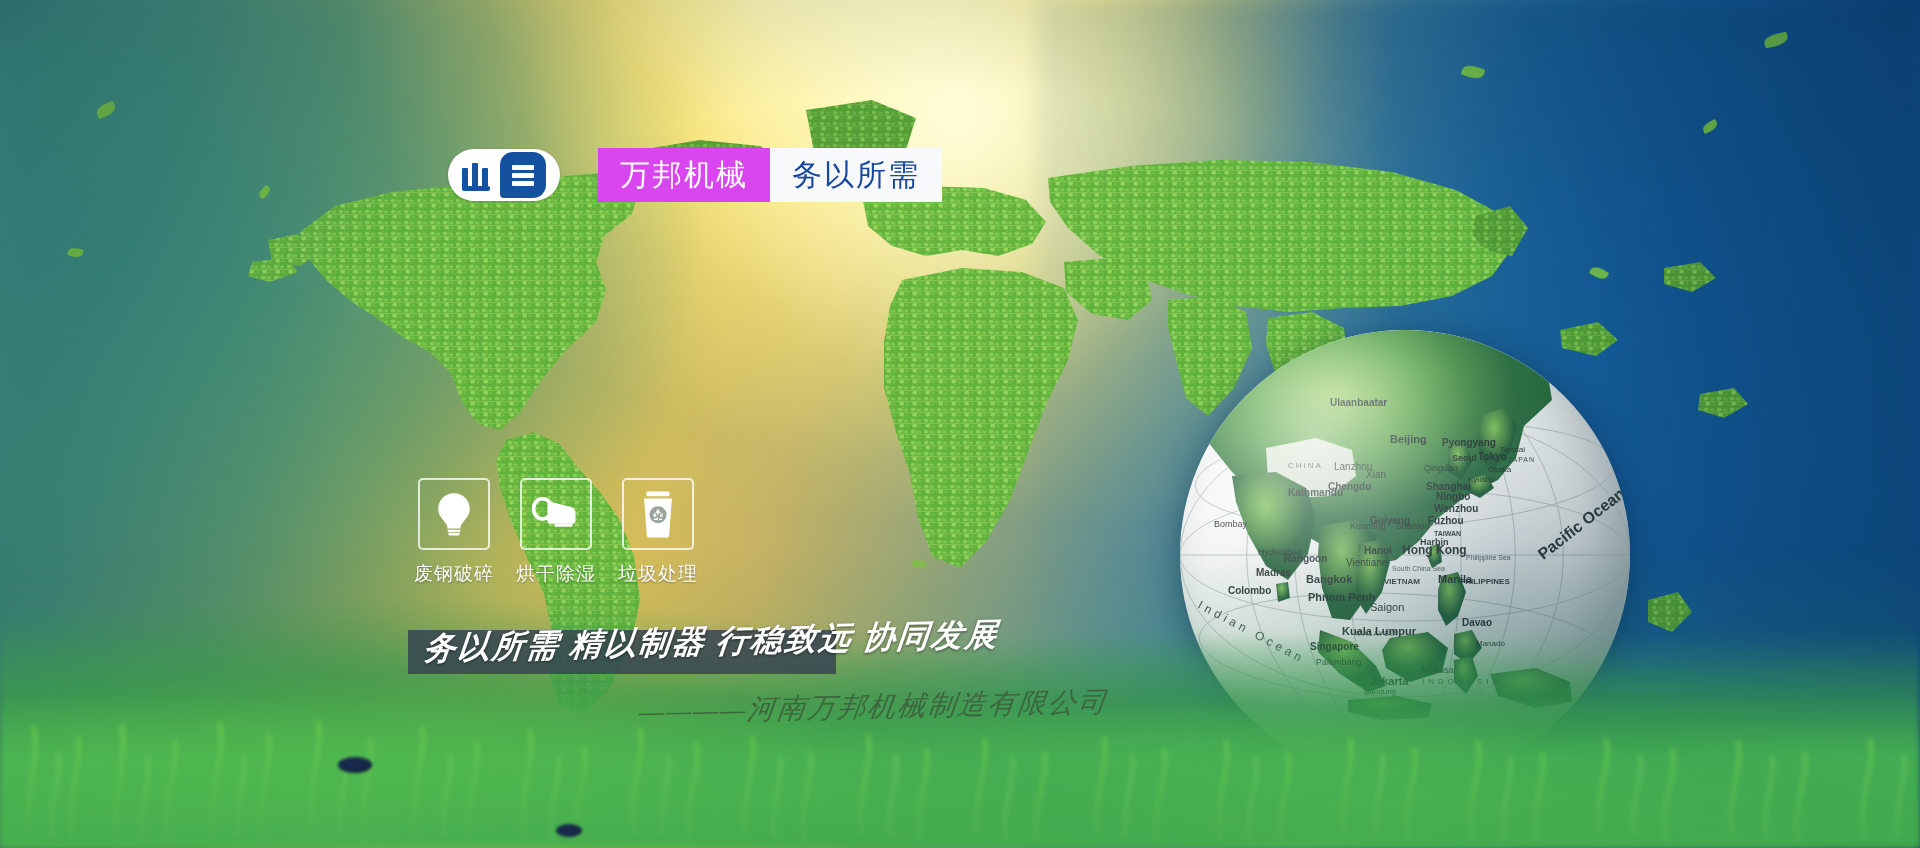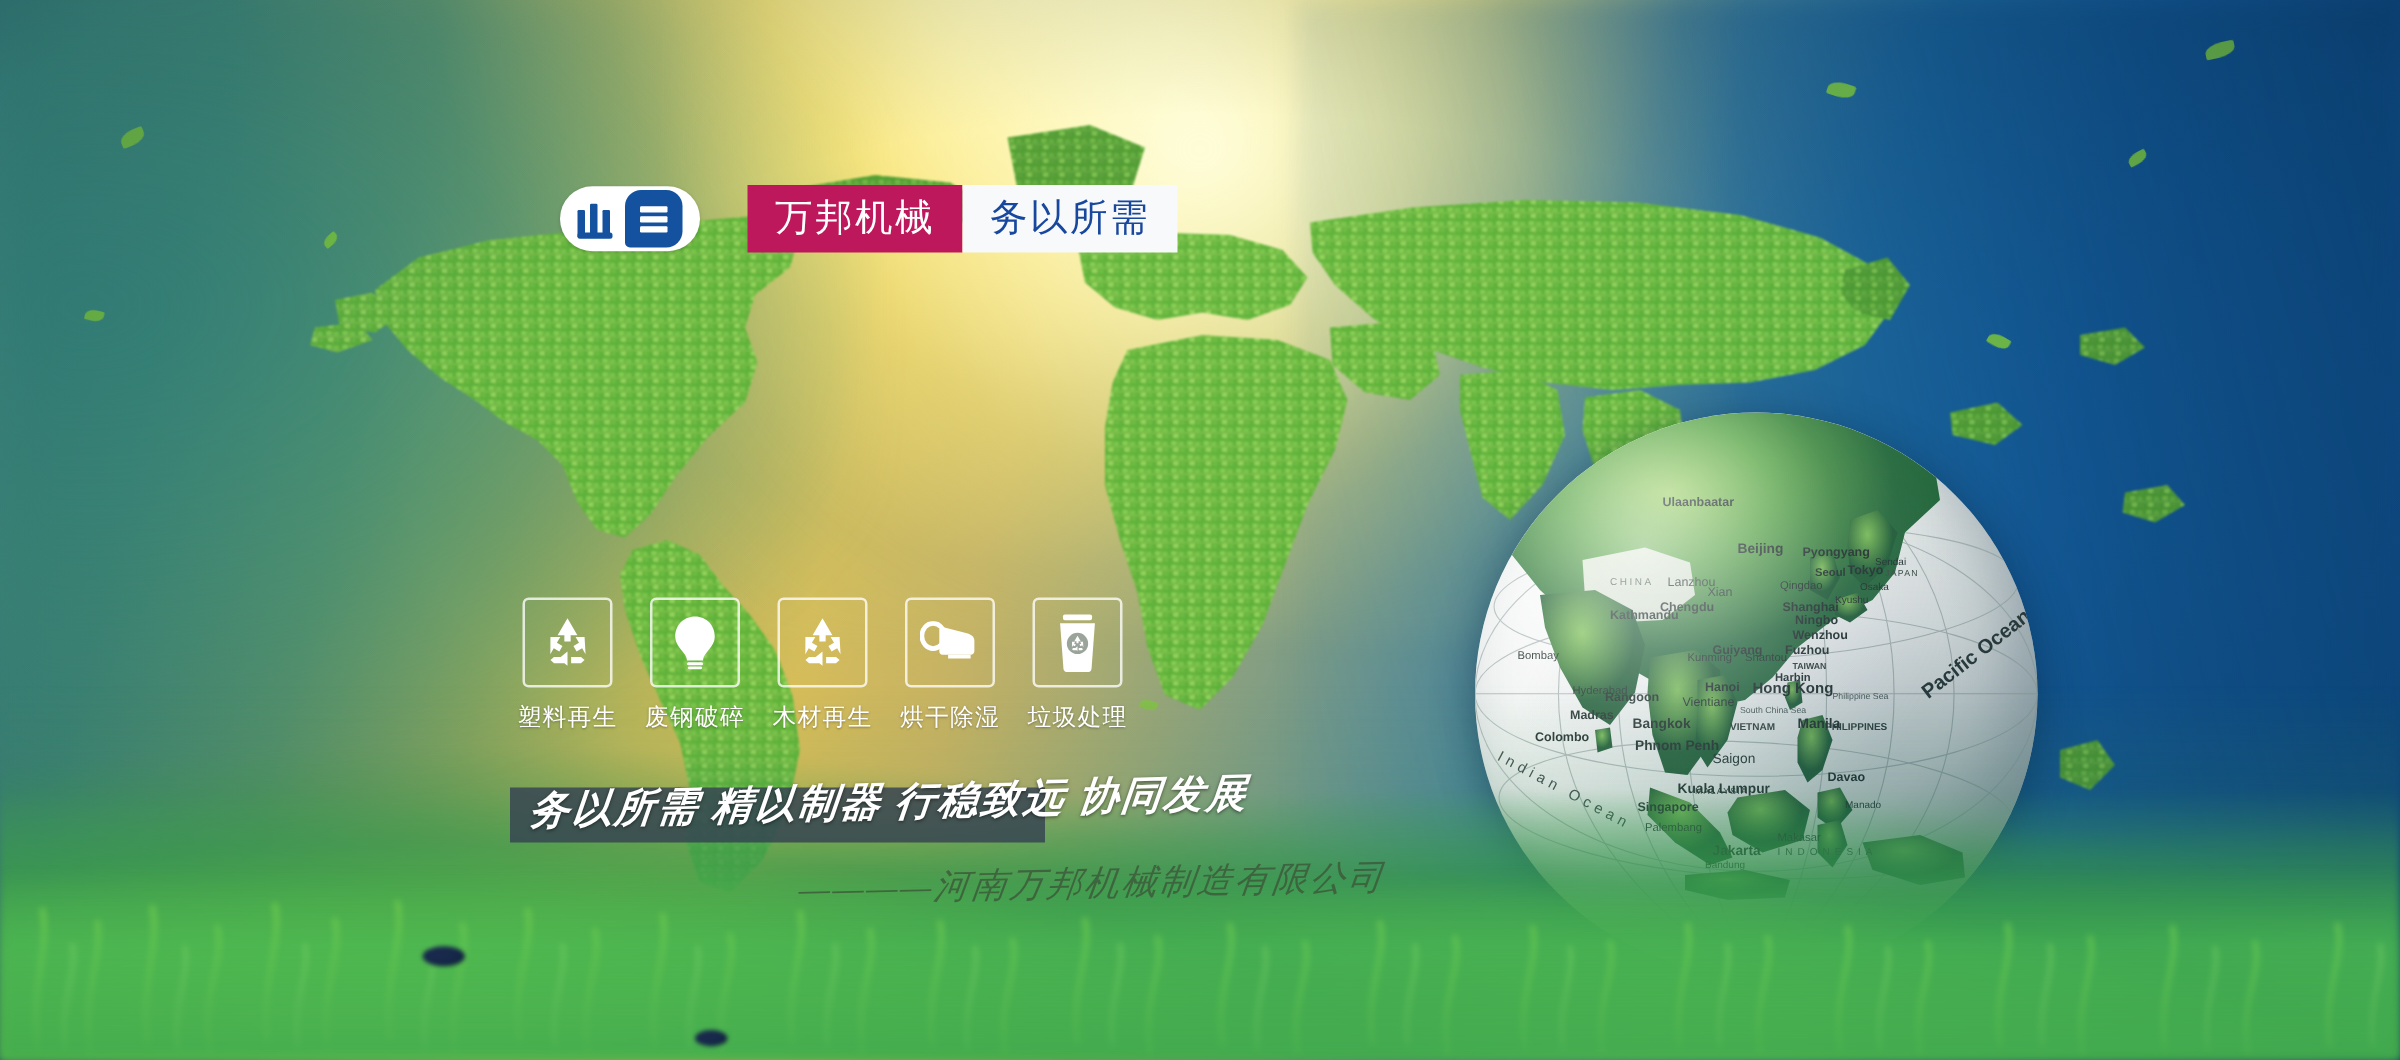--- a/index.html
+++ b/index.html
@@ -92,21 +92,21 @@
   .logo-b span{ display:block; background:#fff; border-radius:1px; }
   .logo-b .r1{ width:22px; height:5px; }
   .logo-b .r2{ width:22px; height:5px; }
   .logo-b .r3{ width:22px; height:5px; }
   .logo-b .dots{ position:absolute; right:6px; top:13px; }
   .logo-b .dots em{ display:block; width:5px; height:5px; background:#1452a0; margin-bottom:6px; border-radius:1px; }
 
   .tabs{ display:flex; margin-left:38px; }
   .tab{ height:54px; padding:0 22px; display:flex; align-items:center;
         font-size:30px; letter-spacing:2px; line-height:1; }
-  .tab-primary{ background:#be185d; color:#ffffff; }
+  .tab-primary{ background:#d946ef; color:#ffffff; }
   .tab-secondary{ background:#f7f9fb; color:#17479e; }
 
   
   .banner{
     position:absolute; left:424px; top:276px; width:816px; height:150px;
     background:#17479e; box-shadow:0 2px 6px rgba(0,0,0,.20);
   }
   .banner-title{
     position:absolute; left:36px; top:14px;
     font-size:62px; color:#ffffff; letter-spacing:3px; line-height:1;
@@ -478,58 +478,32 @@
 
     <div class="tabs">
       <div class="tab tab-primary">万邦机械</div>
       <div class="tab tab-secondary">务以所需</div>
     </div>
   </div>
 
 
   <div class="icons">
 
-    <div class="icon-item">
-      <div class="icon-box">
-        <svg width="46" height="46" viewBox="0 0 64 64" fill="#fff" aria-hidden="true">
-          <path d="M32 5 L43 24 L35.5 24 L35.5 31 L28.5 31 L28.5 24 L21 24 Z"></path>
-          <path d="M13 26 L24 26 L20.2 32.4 L26.4 35.9 L22.9 42 L16.7 38.5 L12.9 45 Z"></path>
-          <path d="M51 26 L52.1 45 L48.3 38.5 L42.1 42 L38.6 35.9 L44.8 32.4 L41 26 Z"></path>
-          <path d="M17 48 L28 48 L28 55 L17 55 L13 51.5 Z"></path>
-          <path d="M36 48 L47 48 L51 51.5 L47 55 L36 55 Z"></path>
-          <path d="M32 58 L22 50 L32 42 Z"></path>
-        </svg>
-      </div>
-      <div class="icon-label">塑料再生</div>
-    </div>
 
     <div class="icon-item">
       <div class="icon-box">
         <svg width="42" height="46" viewBox="0 0 52 64" fill="#fff" aria-hidden="true">
           <path d="M26 3 C13 3 4 13 4 25 C4 33 9 38 13 43 C16 46.5 17 49 17 52 L35 52 C35 49 36 46.5 39 43 C43 38 48 33 48 25 C48 13 39 3 26 3 Z"></path>
           <rect x="17" y="54" width="18" height="3.4" rx="1.7"></rect>
           <rect x="18" y="58.6" width="16" height="3.2" rx="1.6"></rect>
         </svg>
       </div>
       <div class="icon-label">废钢破碎</div>
     </div>
 
-    <div class="icon-item">
-      <div class="icon-box">
-        <svg width="46" height="46" viewBox="0 0 64 64" fill="#fff" aria-hidden="true">
-          <path d="M32 5 L43 24 L35.5 24 L35.5 31 L28.5 31 L28.5 24 L21 24 Z"></path>
-          <path d="M13 26 L24 26 L20.2 32.4 L26.4 35.9 L22.9 42 L16.7 38.5 L12.9 45 Z"></path>
-          <path d="M51 26 L52.1 45 L48.3 38.5 L42.1 42 L38.6 35.9 L44.8 32.4 L41 26 Z"></path>
-          <path d="M17 48 L28 48 L28 55 L17 55 L13 51.5 Z"></path>
-          <path d="M36 48 L47 48 L51 51.5 L47 55 L36 55 Z"></path>
-          <path d="M32 58 L22 50 L32 42 Z"></path>
-        </svg>
-      </div>
-      <div class="icon-label">木材再生</div>
-    </div>
 
     <div class="icon-item">
       <div class="icon-box">
         <svg width="48" height="34" viewBox="0 0 64 44" fill="#fff" aria-hidden="true">
           <ellipse cx="14" cy="15" rx="12" ry="13.5" fill="none" stroke="#fff" stroke-width="5"></ellipse>
           <path d="M22 5 L50 12 C55 13.3 58 16 58 20 L58 31 C58 33.2 56.2 35 54 35 L24 35 C22 35 20.6 33.5 20.6 31.6 L20.6 8 Z"></path>
           <path d="M30 35 L54 35 L54 39 L30 39 Z"></path>
         </svg>
       </div>
       <div class="icon-label">烘干除湿</div>

